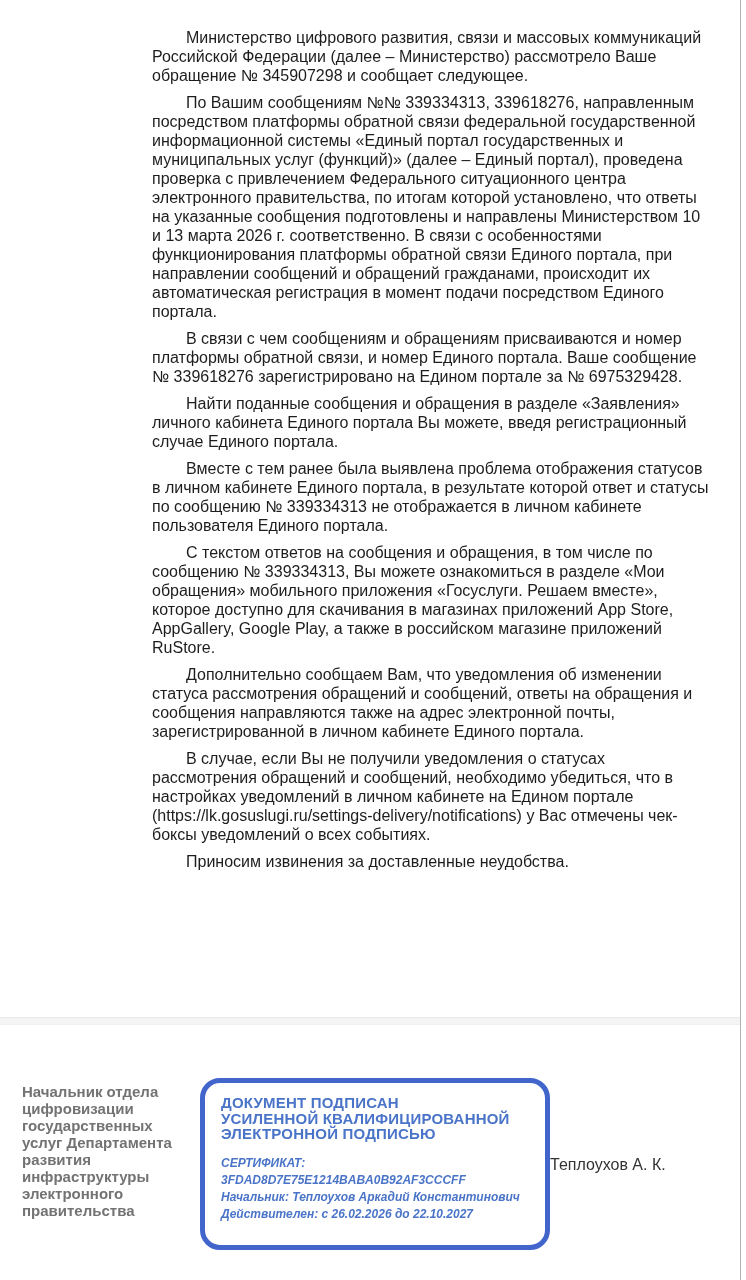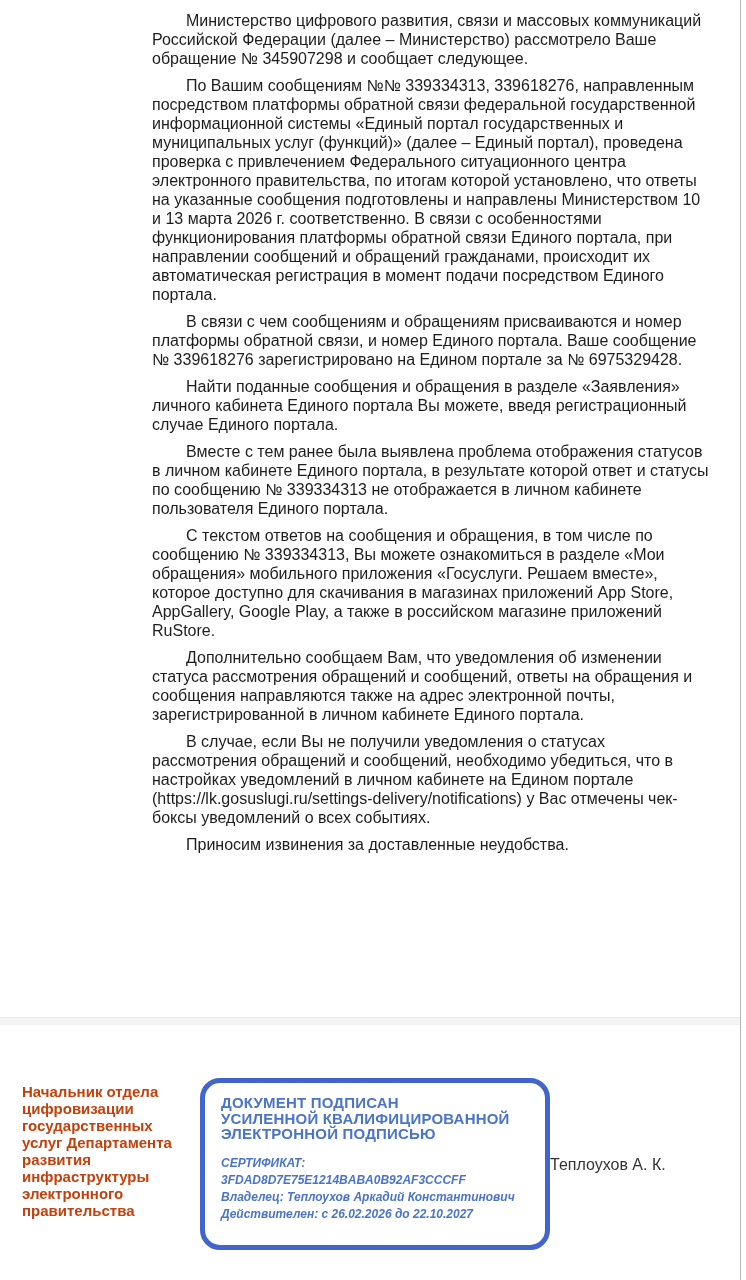--- a/index.html
+++ b/index.html
@@ -30,21 +30,21 @@
   .page1 {
     position: absolute;
     top: 0;
     left: 0;
     width: 740px;
     height: 1017px;
     background: #ffffff;
   }
   .letter-body {
     margin-left: 152px;
-    padding-top: 11px;
+    padding-top: 28px;
     width: 558px;
     font-size: 16px;
     line-height: 19px;
     color: #1d1d1d;
   }
   .para {
     text-indent: 34px;
     margin: 0 0 8px 0;
     word-wrap: break-word;
   }
@@ -72,21 +72,21 @@
     background: #ffffff;
   }
   .job-title {
     position: absolute;
     left: 22px;
     top: 58px;
     width: 162px;
     font-size: 15px;
     line-height: 17px;
     font-weight: bold;
-    color: #c2410c;
+    color: #737373;
   }
   .stamp {
     position: absolute;
     left: 200px;
     top: 53px;
     width: 350px;
     height: 172px;
     box-sizing: border-box;
     border: 5px solid #4265cc;
     border-radius: 20px;
@@ -141,21 +141,21 @@
 <div class="page2">
   <div class="job-title">Начальник отдела цифровизации государственных услуг Департамента развития инфраструктуры электронного правительства</div>
 
   <div class="stamp">
     <div class="stamp-header">ДОКУМЕНТ ПОДПИСАН
 УСИЛЕННОЙ КВАЛИФИЦИРОВАННОЙ
 ЭЛЕКТРОННОЙ ПОДПИСЬЮ</div>
     <div class="stamp-details">
       <div class="stamp-line">СЕРТИФИКАТ:</div>
       <div class="stamp-line">3FDAD8D7E75E1214BABA0B92AF3CCCFF</div>
-      <div class="stamp-line">Владелец: Теплоухов Аркадий Константинович</div>
+      <div class="stamp-line">Начальник: Теплоухов Аркадий Константинович</div>
       <div class="stamp-line">Действителен: с 26.02.2026 до 22.10.2027</div>
     </div>
   </div>
 
   <div class="signer-name">Теплоухов А. К.</div>
 </div>
 
 <div class="page-edge-line"></div>
 
 </body></html>

